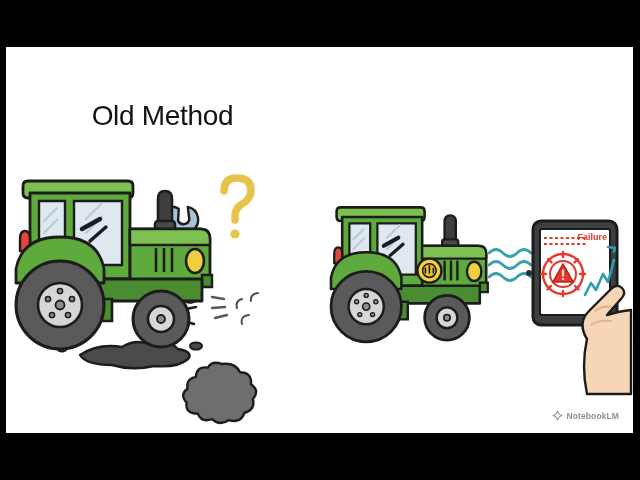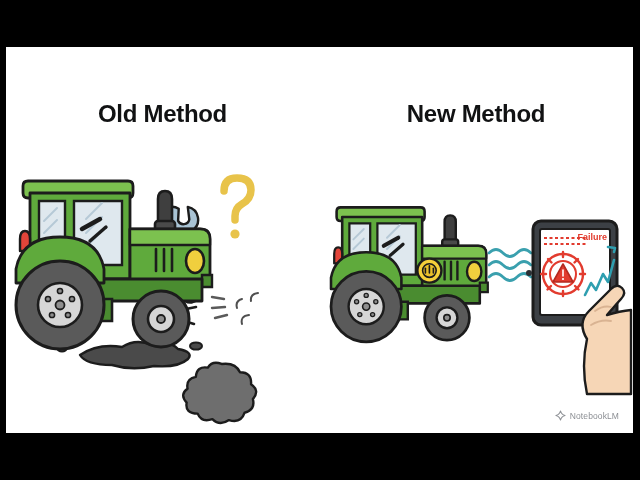--- a/index.html
+++ b/index.html
@@ -11,50 +11,49 @@
 
   
   #canvas{
     position:absolute;left:6px;top:47px;width:627px;height:386px;
     background:#ffffff;overflow:hidden;
   }
 
   
   .title{
     position:absolute;top:53px;
-    font-size:24px;font-weight:bold;color:#111213;
+    font-size:28px;font-weight:normal;color:#111213;
     letter-spacing:-0.3px;text-align:center;white-space:nowrap;
   }
   #title-old{left:0;width:313px;}
   #title-new{left:313px;width:314px;}
 
   
   .panel{position:absolute;top:96px;height:240px;}
   #panel-old{left:0;width:313px;}
   #panel-new{left:313px;width:314px;}
 
   
   #watermark{
     position:absolute;right:14px;bottom:12px;
     display:flex;align-items:center;gap:4px;
-    color:#8b8e93;font-size:8.5px;letter-spacing:.1px;
+    color:#8b8e93;font-size:8.5px;letter-spacing:.1px;font-weight:bold;
   }
   #watermark svg{display:block;}
 
   svg{overflow:visible;}
 </style>
 </head>
 <body>
 
 <div id="stage">
   <div id="canvas">
 
     <div class="title" id="title-old">Old Method</div>
 
-    <div class="title" id="title-new">New Method</div>
 
     <div class="panel" id="panel-old">
       <svg width="313" height="240" viewBox="0 0 313 240">
 
         <g transform="translate(168,62) rotate(38)">
           <path d="M6 0 a13 13 0 1 0 11 22 l0 0 l44 44 a9 9 0 0 0 13 -13
                    l-44 -44 a13 13 0 0 0 -18 -16 l9 9 a6 6 0 0 1 -8 8 l-7 -10 z" fill="#a9c3d4" stroke="#1c1c1c" stroke-width="2.4" stroke-linejoin="round"></path>
           <circle cx="68" cy="60" r="4.2" fill="#cfe0ec" stroke="#1c1c1c" stroke-width="2"></circle>
         </g>
 

